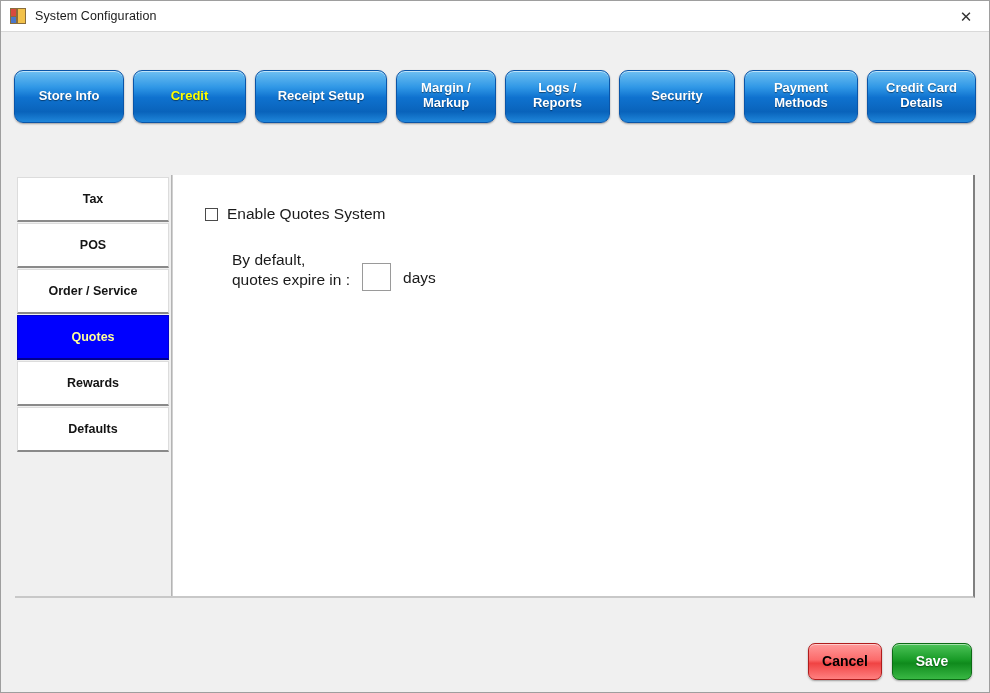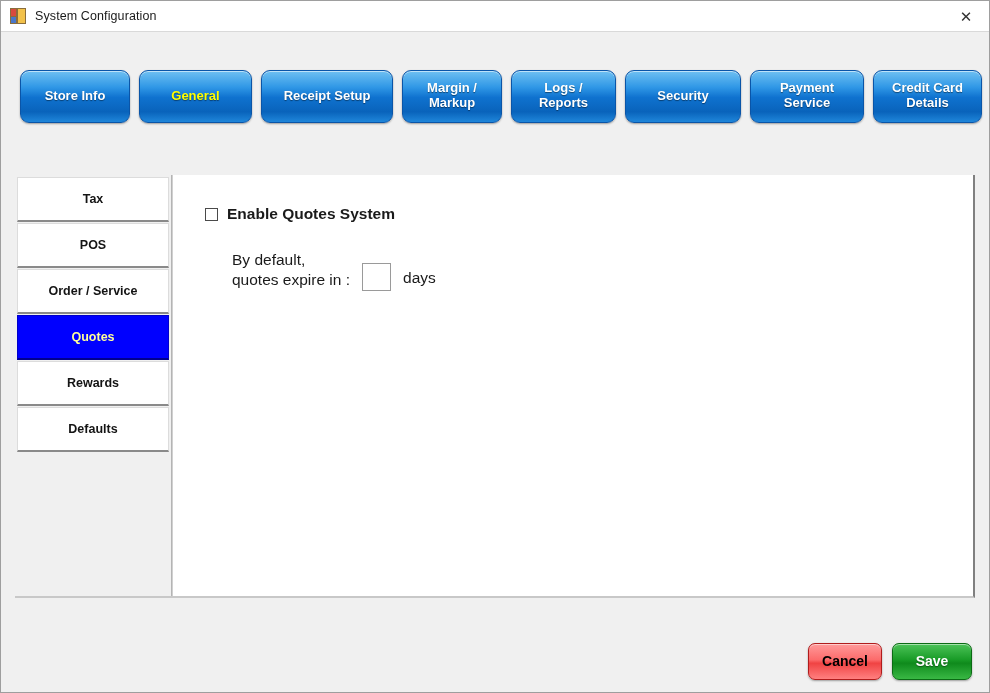--- a/index.html
+++ b/index.html
@@ -62,21 +62,21 @@
     background: transparent;
   }
 
   
   .tabstrip {
     height: 64px;
     min-height: 64px;
     background: #f0f0f0;
     display: flex;
     align-items: center;
-    padding-left: 19px;
+    padding-left: 13px;
     gap: 9px;
   }
   .tab {
     height: 53px;
     border-radius: 9px;
     border: 1px solid #0a55a8;
     background:
       linear-gradient(to bottom,
         #6fc0f2 0%,
         #2f97e6 32%,
@@ -158,21 +158,20 @@
     border-left: 1px solid #d0d0d0;
     padding: 30px 0 0 32px;
     position: relative;
     min-width: 0;
   }
 
   .checkbox-row {
     display: flex;
     align-items: center;
     gap: 9px;
-    font-weight: bold;
   }
   .chkbox {
     width: 13px; height: 13px;
     border: 1px solid #4a4a4a;
     background: #ffffff;
     flex: 0 0 auto;
     cursor: default;
   }
   .chk-label {
     font-size: 15.5px;
@@ -253,29 +252,29 @@
       <span class="q1"></span>
         <span class="q2"></span>
         <span class="q3"></span>
     </span>
     <span class="titlebar-text">System Configuration</span>
     <span class="close-btn">✕</span>
   </div>
 
   <div class="tabstrip">
     <div class="tab" style="width:110px">Store Info</div>
-    <div class="tab active" style="width:113px">General</div>
+    <div class="tab active" style="width:113px">Credit</div>
     <div class="tab" style="width:132px">Receipt Setup</div>
     <div class="tab" style="width:100px">Margin /
 Markup</div>
     <div class="tab" style="width:105px">Logs /
 Reports</div>
     <div class="tab" style="width:116px">Security</div>
     <div class="tab" style="width:114px">Payment
-Service</div>
+Methods</div>
     <div class="tab" style="width:109px">Credit Card
 Details</div>
   </div>
 
   <div class="content-area">
     <div class="panel">
 
       <div class="sidebar">
         <div class="side-item">Tax</div>
         <div class="side-item">POS</div>

